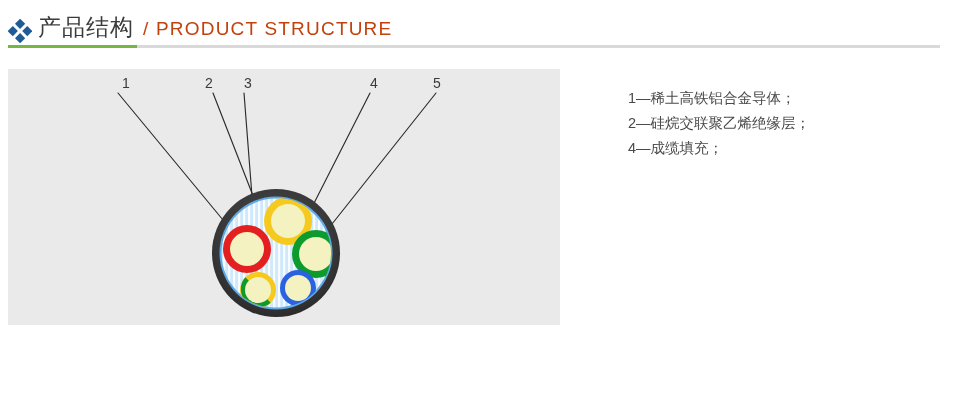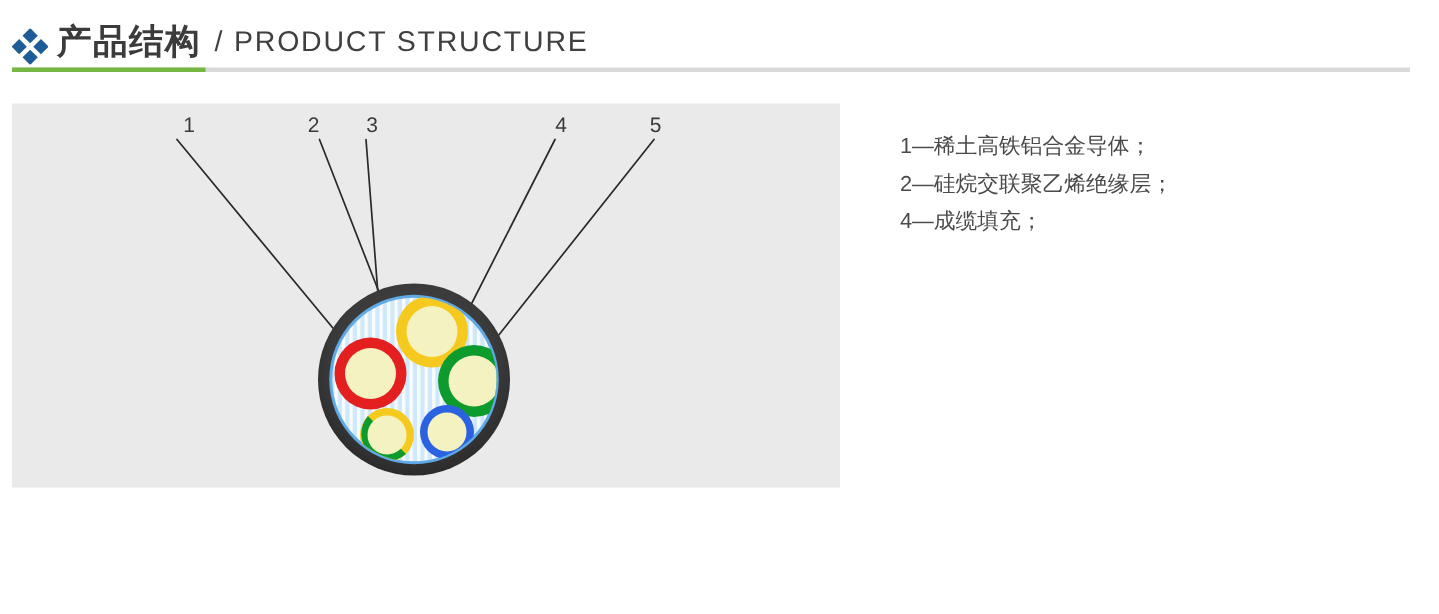--- a/index.html
+++ b/index.html
@@ -31,30 +31,30 @@
     height: 24px;
   }
   #title-cn {
     position: absolute;
     left: 38px;
     top: 12px;
     font-size: 23px;
     line-height: 30px;
     color: #3b3b3b;
     letter-spacing: 1px;
-    font-weight: 700;
+    font-weight: 400;
     white-space: nowrap;
   }
   #title-en {
     position: absolute;
     left: 143px;
     top: 16px;
     font-size: 19px;
     line-height: 26px;
-    color: #404040;
+    color: #c2410c;
     letter-spacing: 1.2px;
     white-space: nowrap;
     font-weight: 400;
   }
   #rule-gray {
     position: absolute;
     left: 8px;
     top: 45px;
     width: 932px;
     height: 3px;
@@ -83,21 +83,21 @@
     left: 0;
     top: 0;
     width: 552px;
     height: 256px;
     display: block;
   }
 
   
   #legend-list {
     position: absolute;
-    left: 600px;
+    left: 628px;
     top: 86px;
     width: 330px;
   }
   .legend-item {
     font-size: 14.5px;
     line-height: 25px;
     color: #4a4a4a;
     white-space: nowrap;
     font-family: "Liberation Sans", sans-serif;
   }

